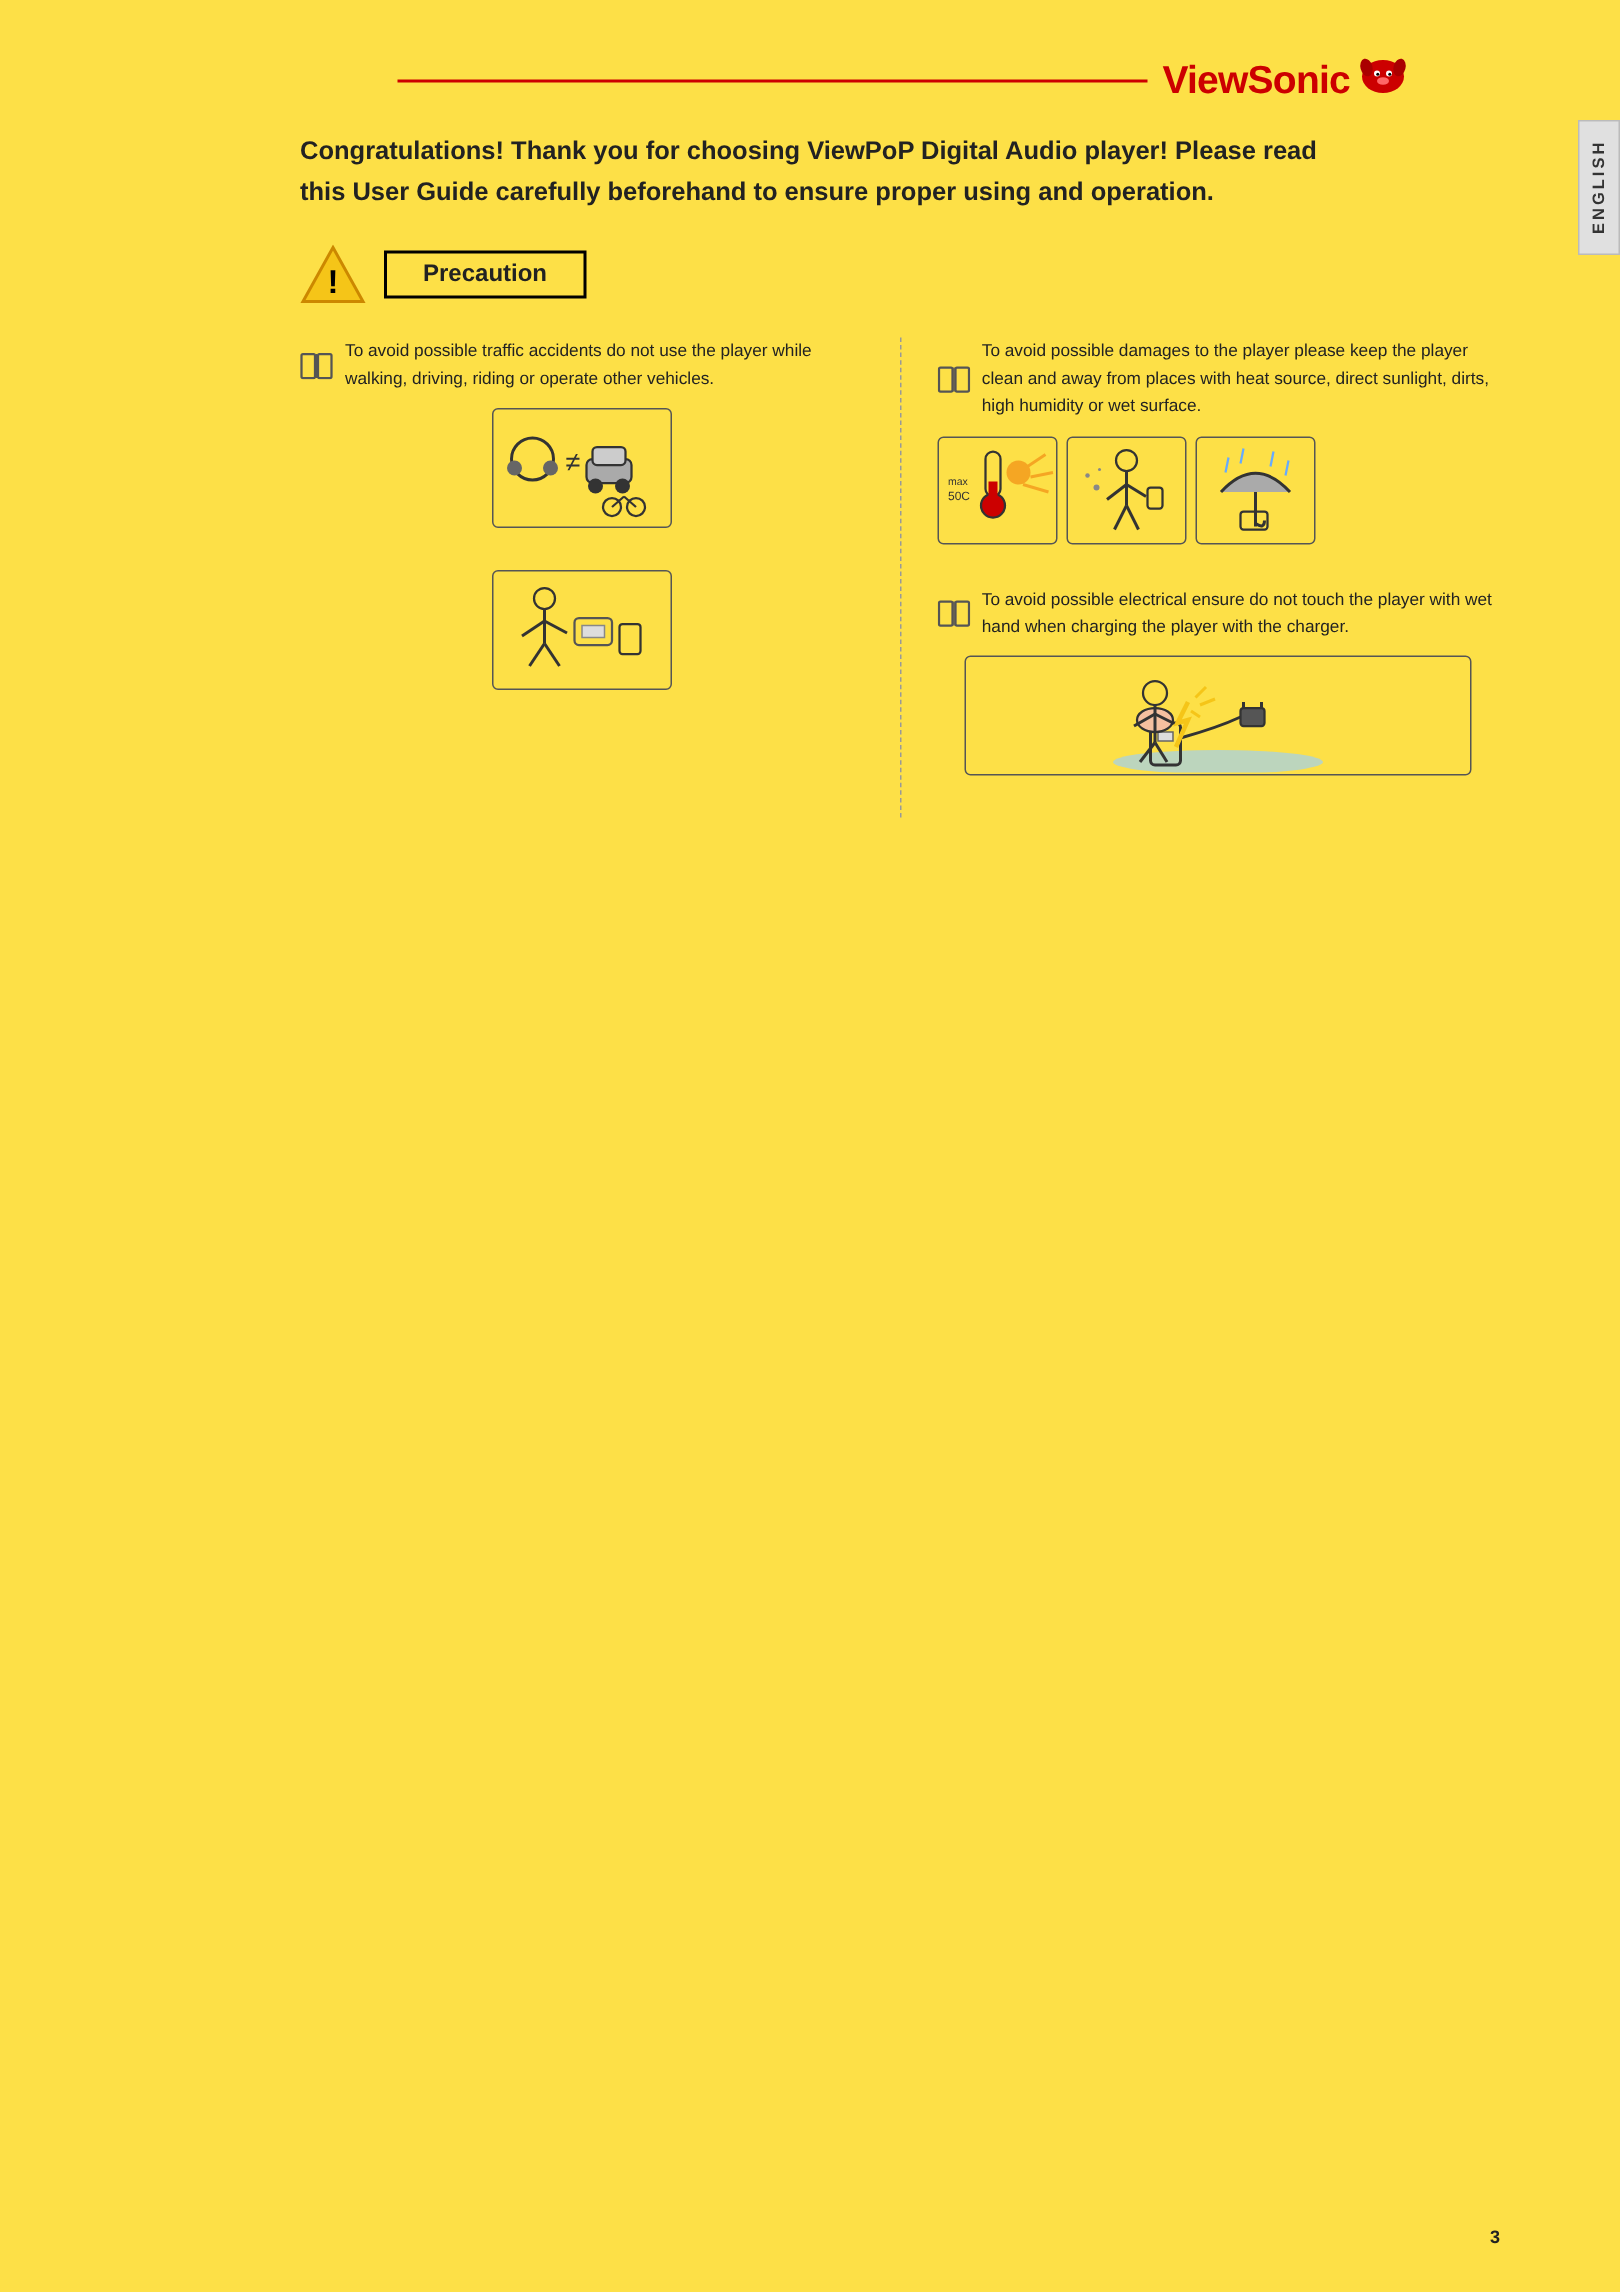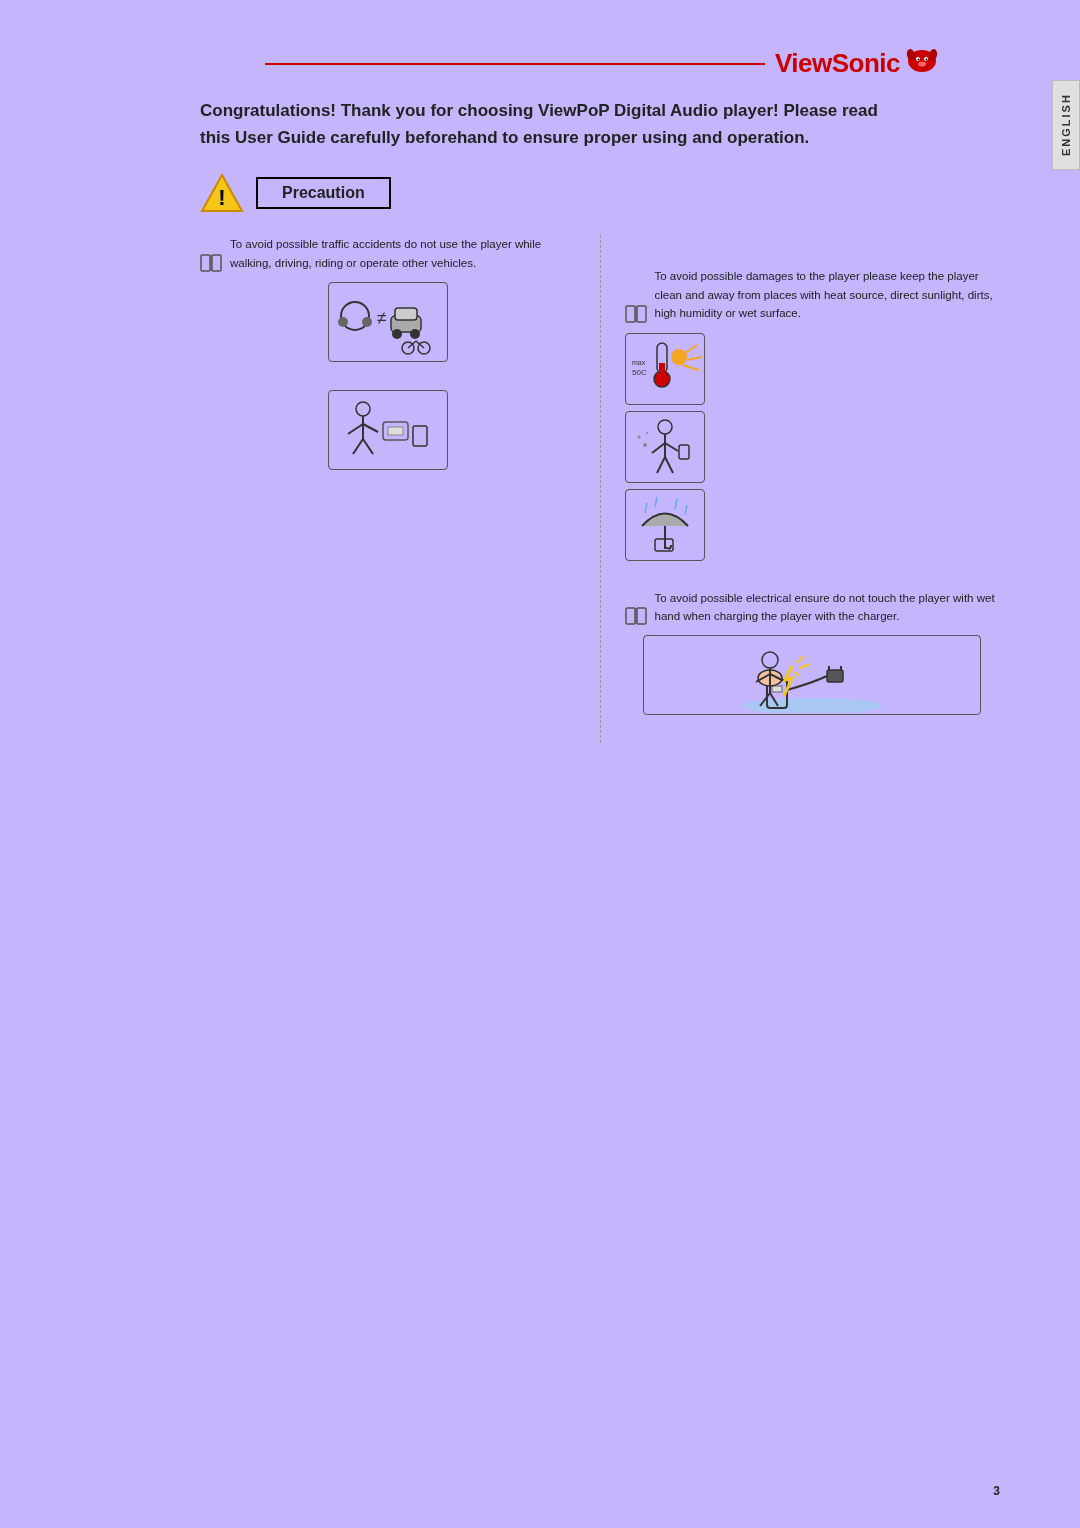--- a/index.html
+++ b/index.html
@@ -9,23 +9,23 @@
       font-size: 12px;
       color: #222;
       width: 1080px;
       min-height: 1528px;
       position: relative;
     }
 
     .page-container {
       width: 1080px;
       min-height: 1528px;
-      background: #c4b5fd;
+      background: #fde047;
       position: relative;
-      padding: 48px 80px 60px 200px;
+      padding: 38px 80px 60px 200px;
     }
 
     
     .logo-area {
       display: flex;
       align-items: center;
       justify-content: flex-end;
       margin-bottom: 18px;
       padding-right: 60px;
     }
@@ -118,30 +118,29 @@
 
     .col-left {
       flex: 1;
       padding-right: 24px;
       border-right: 1px dashed #999;
     }
 
     .col-right {
       flex: 1;
       padding-left: 24px;
-      margin-top: 32px;
     }
 
     .precaution-item {
       margin-bottom: 28px;
     }
 
     .item-header {
       display: flex;
-      align-items: flex-end;
+      align-items: center;
       gap: 8px;
       margin-bottom: 8px;
     }
 
     .book-icon {
       width: 22px;
       height: 18px;
       flex-shrink: 0;
       margin-top: 1px;
     }
@@ -174,21 +173,20 @@
       display: flex;
       align-items: center;
       justify-content: center;
       overflow: hidden;
     }
 
     .img-row {
       display: flex;
       gap: 6px;
       margin: 10px 0;
-      flex-direction: column;
     }
 
     .img-row-item {
       border: 1.5px solid #555;
       border-radius: 4px;
       width: 80px;
       height: 72px;
       display: flex;
       align-items: center;
       justify-content: center;

